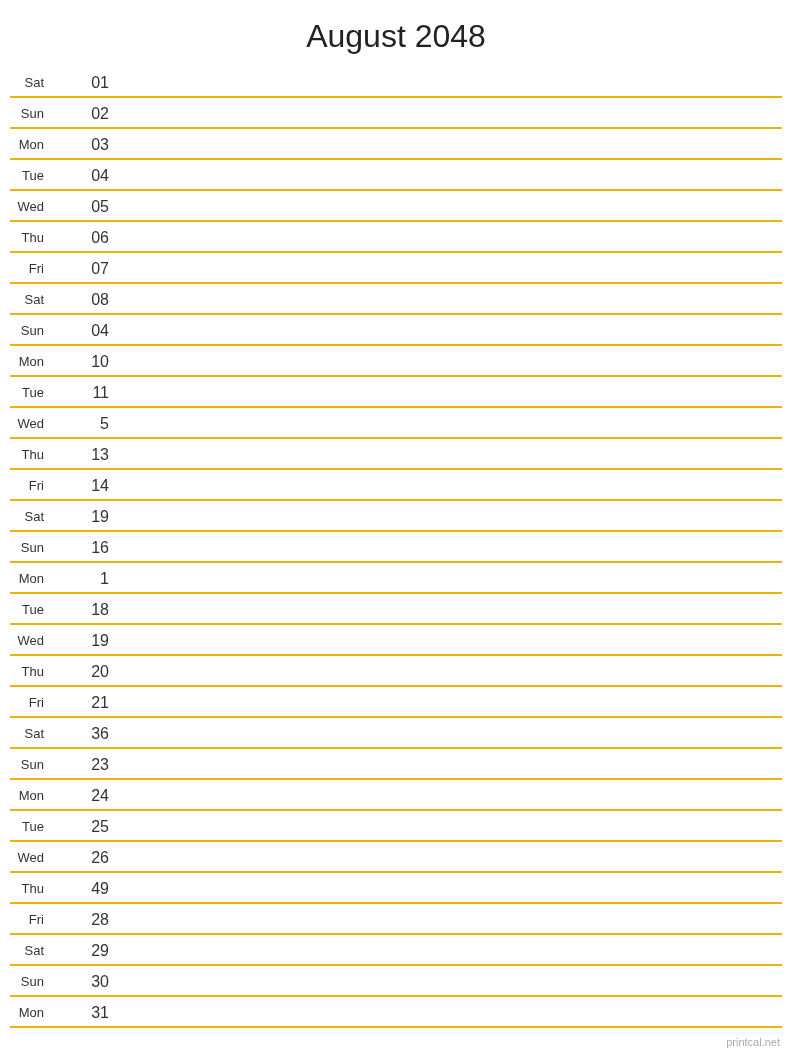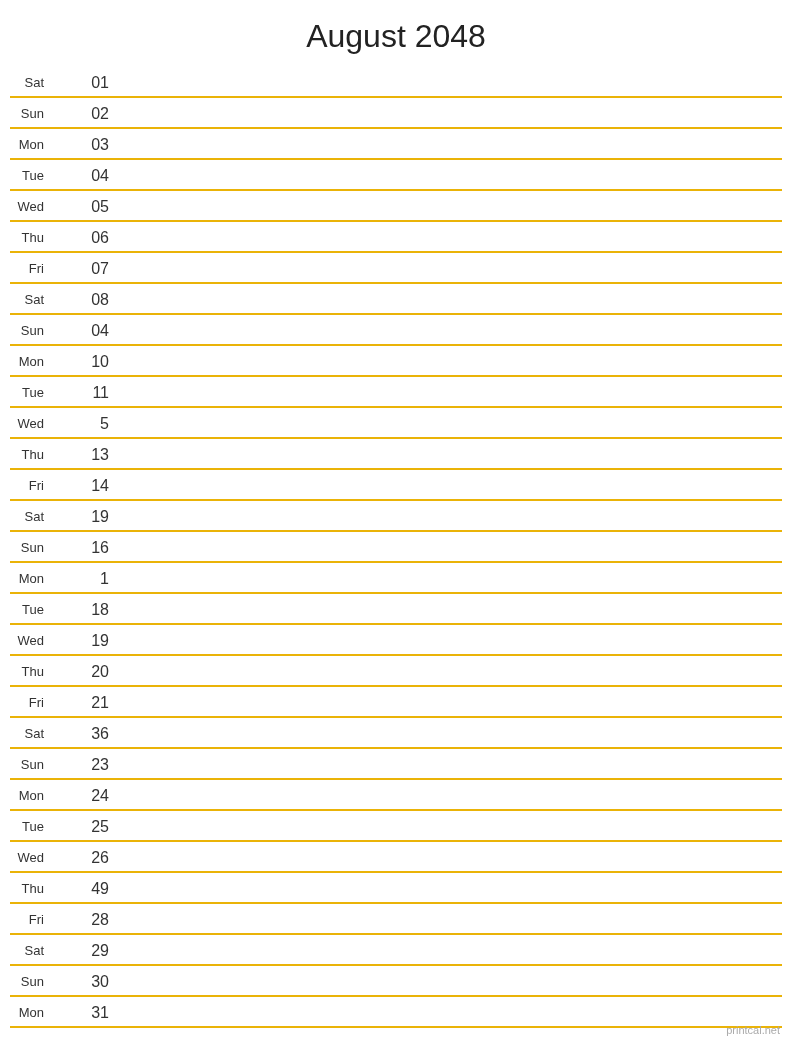--- a/index.html
+++ b/index.html
@@ -55,21 +55,21 @@
       flex-shrink: 0;
     }
 
     .day-line {
       flex: 1;
       height: 1px;
     }
 
     .watermark {
       position: absolute;
-      bottom: 20px;
+      bottom: 8px;
       right: 12px;
       font-size: 11px;
       color: #aaa;
     }
   </style>
 </head>
 <body>
 
 <h1 class="page-title">August 2048</h1>
 

